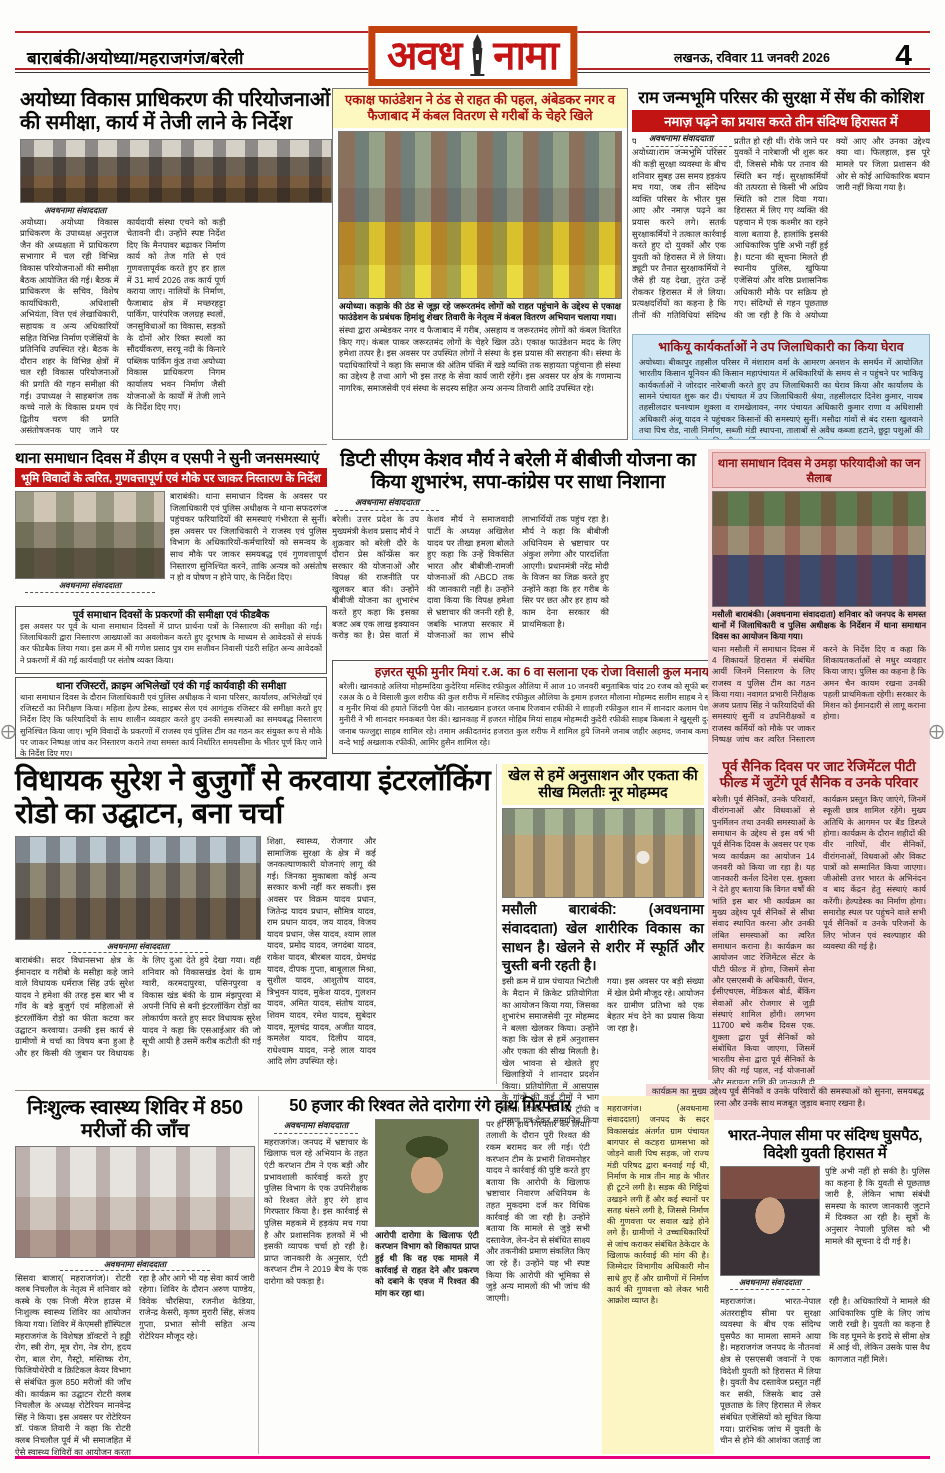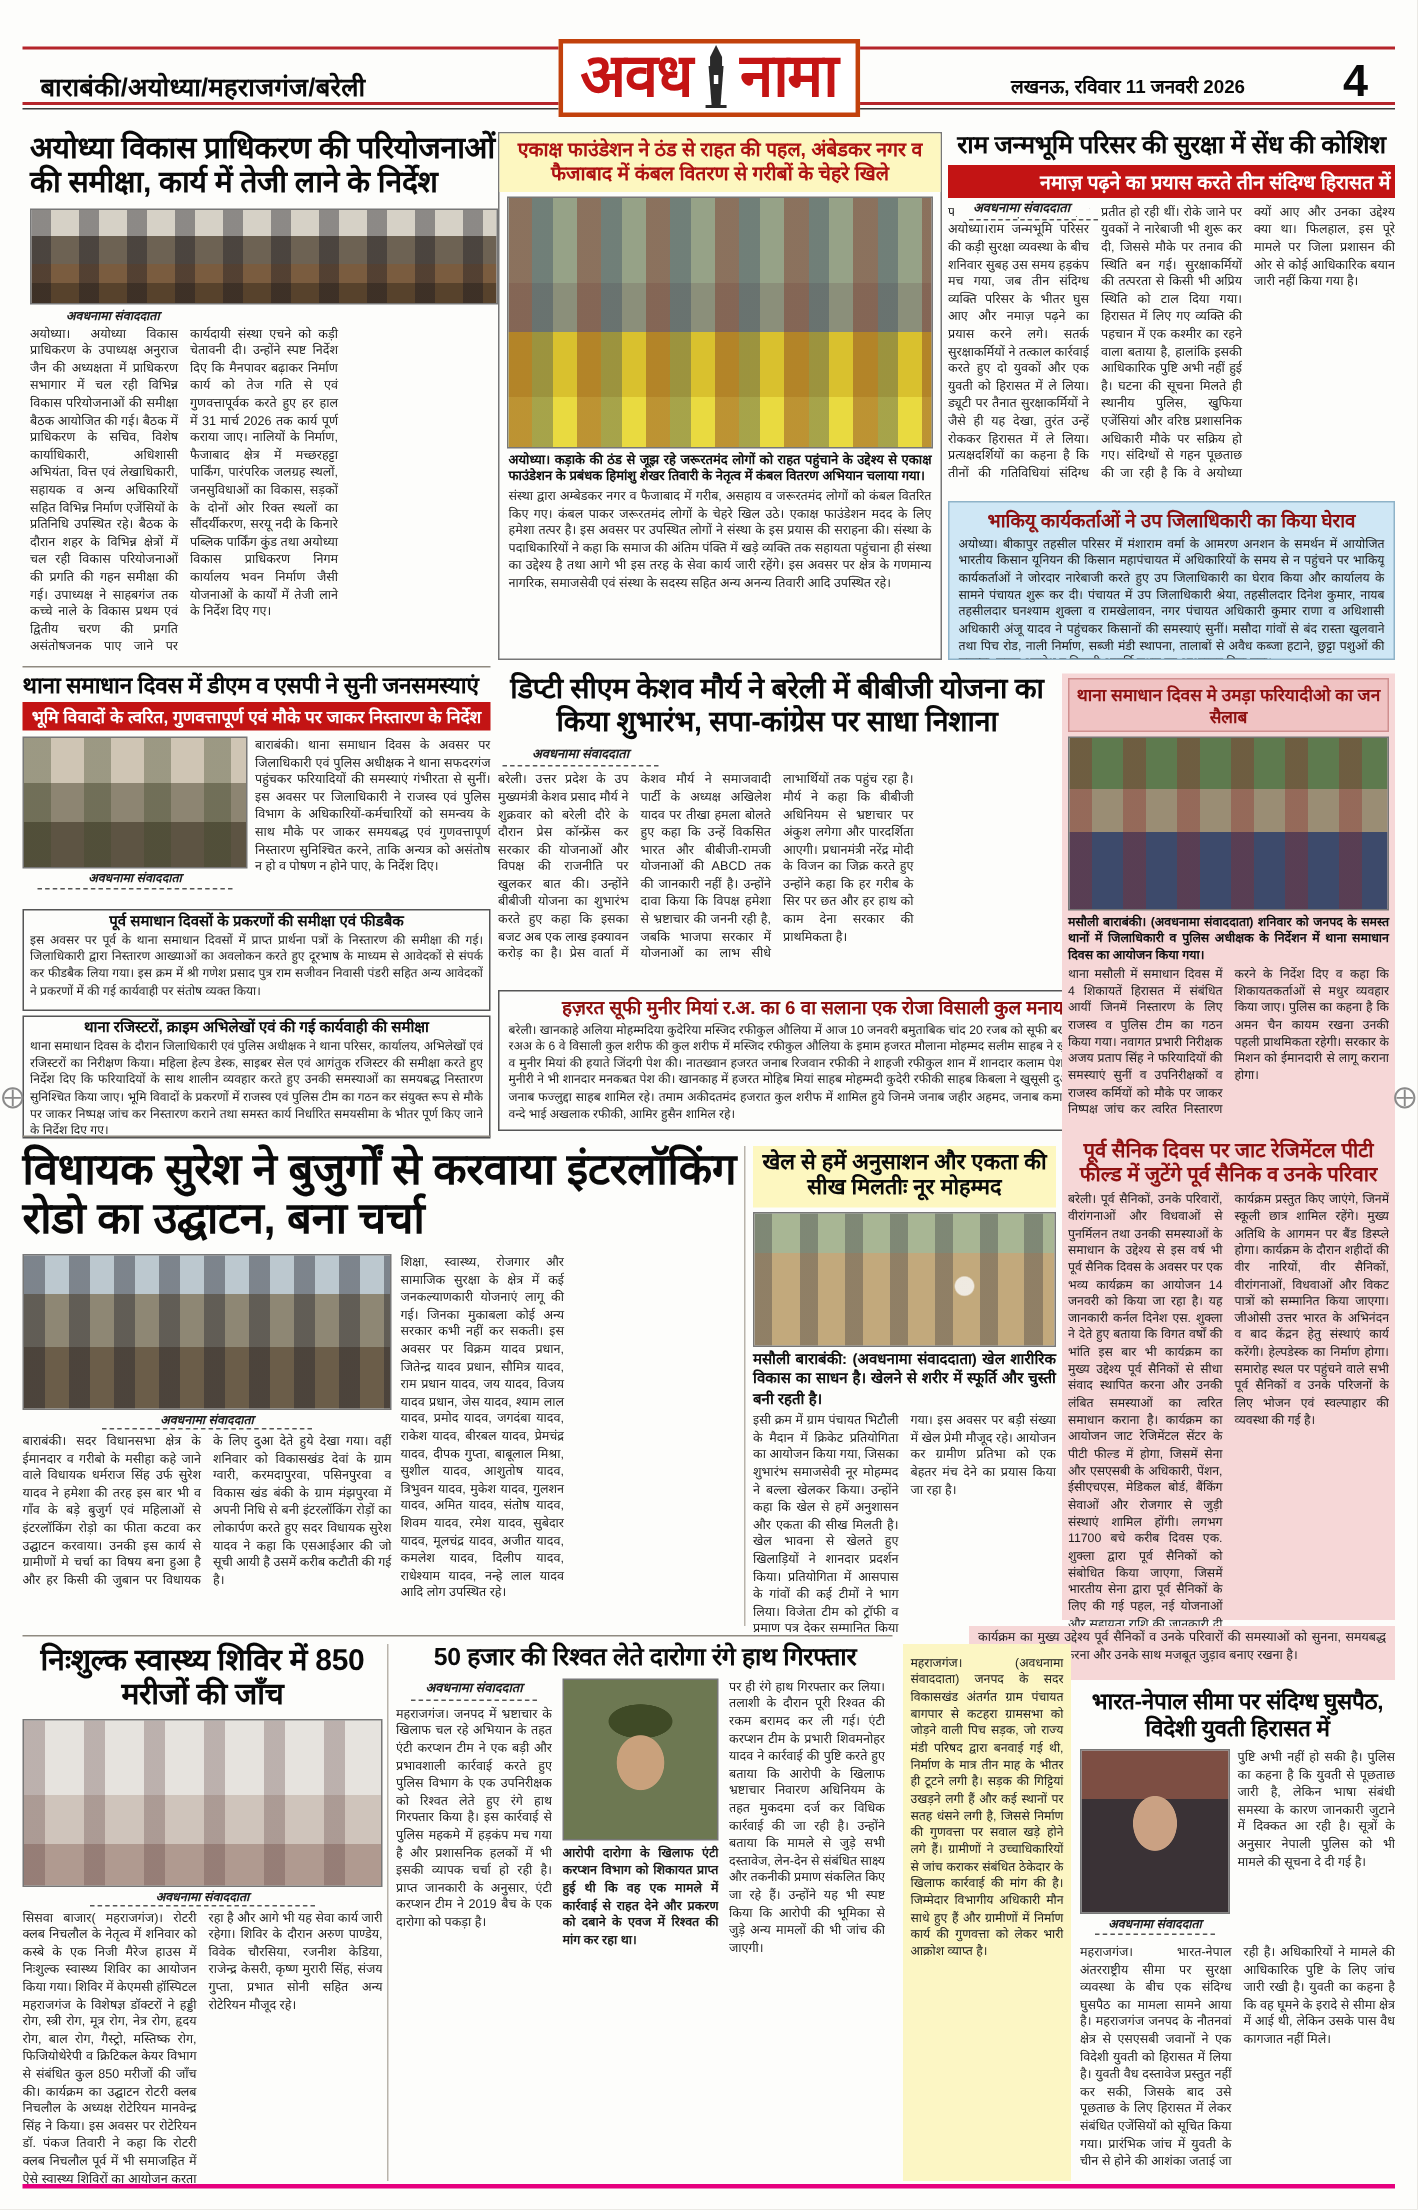--- a/index.html
+++ b/index.html
@@ -3,21 +3,21 @@
 <meta charset="utf-8">
 <style>
   html,body{margin:0;padding:0;background:#dedad2;}
   .sheet{position:relative;width:945px;height:1473px;margin:0 auto;background:#fdfdfb;
          font-family:"Liberation Sans","DejaVu Sans",sans-serif;color:#111;overflow:hidden;}
   .abs{position:absolute;}
   
   .rule-red{height:2px;background:#b5252b;}
   .rule-dark{height:1px;background:#3a3a3a;}
   .regions{font-weight:800;font-size:17px;letter-spacing:.2px;color:#0a0a0a;}
-  .masthead{background:#fff;border:3px solid #c2410c;padding:1px 12px 3px;display:flex;align-items:center;gap:4px;}
+  .masthead{background:#fff;border:7px solid #c2410c;padding:1px 12px 3px;display:flex;align-items:center;gap:4px;}
   .masthead .word{font-size:40px;font-weight:800;color:#c41414;line-height:1;letter-spacing:-1px;}
   .dateline-top{font-weight:800;font-size:12.5px;color:#0a0a0a;}
   .pagenum{font-weight:800;font-size:30px;color:#0a0a0a;line-height:1;}
   
   .hl{font-weight:800;color:#0a0a0a;line-height:1.14;letter-spacing:-.2px;}
   .hl-xl{font-size:29px;text-align:left;}
   .hl-lg{font-size:20px;}
   .center{text-align:center;}
   .redbar{background:#c31414;color:#fff;font-weight:800;text-align:center;padding:2px 3px;}
   .yellowhead{background:#fdf7c0;color:#ae1212;font-weight:800;text-align:center;padding:3px 5px;line-height:1.25;}
@@ -87,21 +87,21 @@
 
   <div class="abs" style="left:332px;top:88px;width:296px;height:352px;border:1px solid #777;box-sizing:border-box;">
     <div class="yellowhead" style="font-size:13px;">एकाक्ष फाउंडेशन ने ठंड से राहत की पहल, अंबेडकर नगर व फैजाबाद में कंबल वितरण से गरीबों के चेहरे खिले</div>
     <div class="photo ph-blanket" style="margin:3px 5px 2px;height:168px;"></div>
     <div class="lead" style="margin:1px 6px;">अयोध्या। कड़ाके की ठंड से जूझ रहे जरूरतमंद लोगों को राहत पहुंचाने के उद्देश्य से एकाक्ष फाउंडेशन के प्रबंधक हिमांशु शेखर तिवारी के नेतृत्व में कंबल वितरण अभियान चलाया गया।</div>
     <div class="body-txt" style="margin:1px 6px;height:104px;">संस्था द्वारा अम्बेडकर नगर व फैजाबाद में गरीब, असहाय व जरूरतमंद लोगों को कंबल वितरित किए गए। कंबल पाकर जरूरतमंद लोगों के चेहरे खिल उठे। एकाक्ष फाउंडेशन मदद के लिए हमेशा तत्पर है। इस अवसर पर उपस्थित लोगों ने संस्था के इस प्रयास की सराहना की। संस्था के पदाधिकारियों ने कहा कि समाज की अंतिम पंक्ति में खड़े व्यक्ति तक सहायता पहुंचाना ही संस्था का उद्देश्य है तथा आगे भी इस तरह के सेवा कार्य जारी रहेंगे। इस अवसर पर क्षेत्र के गणमान्य नागरिक, समाजसेवी एवं संस्था के सदस्य सहित अन्य अनन्य तिवारी आदि उपस्थित रहे।</div>
   </div>
 
   <div class="abs" style="left:632px;top:88px;width:298px;height:242px;">
     <div class="hl center" style="font-size:16.5px;">राम जन्मभूमि परिसर की सुरक्षा में सेंध की कोशिश</div>
-    <div class="redbar" style="font-size:13px;margin-top:3px;text-align:right;">नमाज़ पढ़ने का प्रयास करते तीन संदिग्ध हिरासत में</div>
+    <div class="redbar" style="font-size:13px;margin-top:3px;">नमाज़ पढ़ने का प्रयास करते तीन संदिग्ध हिरासत में</div>
     <div class="body-txt c3" style="margin-top:4px;height:192px;">फोटो 1- पकड़ा गया संदिग्ध अयोध्या।राम जन्मभूमि परिसर की कड़ी सुरक्षा व्यवस्था के बीच शनिवार सुबह उस समय हड़कंप मच गया, जब तीन संदिग्ध व्यक्ति परिसर के भीतर घुस आए और नमाज़ पढ़ने का प्रयास करने लगे। सतर्क सुरक्षाकर्मियों ने तत्काल कार्रवाई करते हुए दो युवकों और एक युवती को हिरासत में ले लिया। ड्यूटी पर तैनात सुरक्षाकर्मियों ने जैसे ही यह देखा, तुरंत उन्हें रोककर हिरासत में ले लिया। प्रत्यक्षदर्शियों का कहना है कि तीनों की गतिविधियां संदिग्ध प्रतीत हो रही थीं। रोके जाने पर युवकों ने नारेबाजी भी शुरू कर दी, जिससे मौके पर तनाव की स्थिति बन गई। सुरक्षाकर्मियों की तत्परता से किसी भी अप्रिय स्थिति को टाल दिया गया।हिरासत में लिए गए व्यक्ति की पहचान में एक कश्मीर का रहने वाला बताया है, हालांकि इसकी आधिकारिक पुष्टि अभी नहीं हुई है। घटना की सूचना मिलते ही स्थानीय पुलिस, खुफिया एजेंसियां और वरिष्ठ प्रशासनिक अधिकारी मौके पर सक्रिय हो गए। संदिग्धों से गहन पूछताछ की जा रही है कि वे अयोध्या क्यों आए और उनका उद्देश्य क्या था। फिलहाल, इस पूरे मामले पर जिला प्रशासन की ओर से कोई आधिकारिक बयान जारी नहीं किया गया है।</div>
     <div class="dl" style="position:absolute;left:4px;top:44px;width:90px;background:#fdfdfb;">अवधनामा संवाददाता</div>
     <div class="dot" style="position:absolute;left:4px;top:56px;width:86px;"></div>
   </div>
 
   <div class="abs bluebox" style="left:632px;top:334px;width:298px;height:106px;box-sizing:border-box;padding:3px 6px;">
     <div class="maroon center" style="font-size:12.5px;font-weight:800;">भाकियू कार्यकर्ताओं ने उप जिलाधिकारी का किया घेराव</div>
     <div class="body-txt navy" style="margin-top:2px;height:82px;font-size:8.2px;">अयोध्या। बीकापुर तहसील परिसर में मंशाराम वर्मा के आमरण अनशन के समर्थन में आयोजित भारतीय किसान यूनियन की किसान महापंचायत में अधिकारियों के समय से न पहुंचने पर भाकियू कार्यकर्ताओं ने जोरदार नारेबाजी करते हुए उप जिलाधिकारी का घेराव किया और कार्यालय के सामने पंचायत शुरू कर दी। पंचायत में उप जिलाधिकारी श्रेया, तहसीलदार दिनेश कुमार, नायब तहसीलदार घनश्याम शुक्ला व रामखेलावन, नगर पंचायत अधिकारी कुमार राणा व अधिशासी अधिकारी अंजू यादव ने पहुंचकर किसानों की समस्याएं सुनीं। मसौदा गांवों से बंद रास्ता खुलवाने तथा पिच रोड, नाली निर्माण, सब्जी मंडी स्थापना, तालाबों से अवैध कब्जा हटाने, छुट्टा पशुओं की समस्या, सड़क अवरोध व बिजली आपूर्ति सुधार का आश्वासन दिया गया।</div>
   </div>
 
@@ -164,21 +164,21 @@
       </div>
       <div class="body-txt c2" style="flex:1;height:234px;">शिक्षा, स्वास्थ्य, रोजगार और सामाजिक सुरक्षा के क्षेत्र में कई जनकल्याणकारी योजनाएं लागू की गई। जिनका मुकाबला कोई अन्य सरकार कभी नहीं कर सकती। इस अवसर पर विक्रम यादव प्रधान, जितेन्द्र यादव प्रधान, सौमित्र यादव, राम प्रधान यादव, जय यादव, विजय यादव प्रधान, जेस यादव, श्याम लाल यादव, प्रमोद यादव, जगदंबा यादव, राकेश यादव, बीरबल यादव, प्रेमचंद्र यादव, दीपक गुप्ता, बाबूलाल मिश्रा, सुशील यादव, आशुतोष यादव, त्रिभुवन यादव, मुकेश यादव, गुलशन यादव, अमित यादव, संतोष यादव, शिवम यादव, रमेश यादव, सुबेदार यादव, मूलचंद्र यादव, अजीत यादव, कमलेश यादव, दिलीप यादव, राधेश्याम यादव, नन्हे लाल यादव आदि लोग उपस्थित रहे।</div>
     </div>
   </div>
 
   <div class="abs vline" style="left:496px;top:764px;height:320px;"></div>
 
   <div class="abs" style="left:502px;top:764px;width:202px;height:322px;">
     <div class="yellowhead" style="color:#0a0a0a;font-size:14.5px;line-height:1.2;">खेल से हमें अनुसाशन और एकता की सीख मिलतीः नूर मोहम्मद</div>
     <div class="photo ph-cricket" style="margin-top:3px;height:90px;"></div>
-    <div class="lead" style="margin-top:2px;font-size:10px;">मसौली बाराबंकी: (अवधनामा संवाददाता) खेल शारीरिक विकास का साधन है। खेलने से शरीर में स्फूर्ति और चुस्ती बनी रहती है।</div>
+    <div class="lead" style="margin-top:2px;font-size:14px;">मसौली बाराबंकी: (अवधनामा संवाददाता) खेल शारीरिक विकास का साधन है। खेलने से शरीर में स्फूर्ति और चुस्ती बनी रहती है।</div>
     <div class="body-txt c2" style="margin-top:1px;height:162px;">इसी क्रम में ग्राम पंचायत भिटौली के मैदान में क्रिकेट प्रतियोगिता का आयोजन किया गया, जिसका शुभारंभ समाजसेवी नूर मोहम्मद ने बल्ला खेलकर किया। उन्होंने कहा कि खेल से हमें अनुशासन और एकता की सीख मिलती है। खेल भावना से खेलते हुए खिलाड़ियों ने शानदार प्रदर्शन किया। प्रतियोगिता में आसपास के गांवों की कई टीमों ने भाग लिया। विजेता टीम को ट्रॉफी व प्रमाण पत्र देकर सम्मानित किया गया। इस अवसर पर बड़ी संख्या में खेल प्रेमी मौजूद रहे। आयोजन कर ग्रामीण प्रतिभा को एक बेहतर मंच देने का प्रयास किया जा रहा है।</div>
   </div>
 
   <div class="abs hline" style="left:15px;top:1090px;width:580px;"></div>
 
   <div class="abs pinkbg" style="left:646px;top:1084px;width:284px;height:36px;box-sizing:border-box;padding:2px 6px;">
     <div class="body-txt" style="height:30px;font-size:8.4px;">कार्यक्रम का मुख्य उद्देश्य पूर्व सैनिकों व उनके परिवारों की समस्याओं को सुनना, समयबद्ध समाधान सुनिश्चित करना और उनके साथ मजबूत जुड़ाव बनाए रखना है।</div>
   </div>
 
   <div class="abs" style="left:15px;top:1096px;width:240px;height:358px;">

